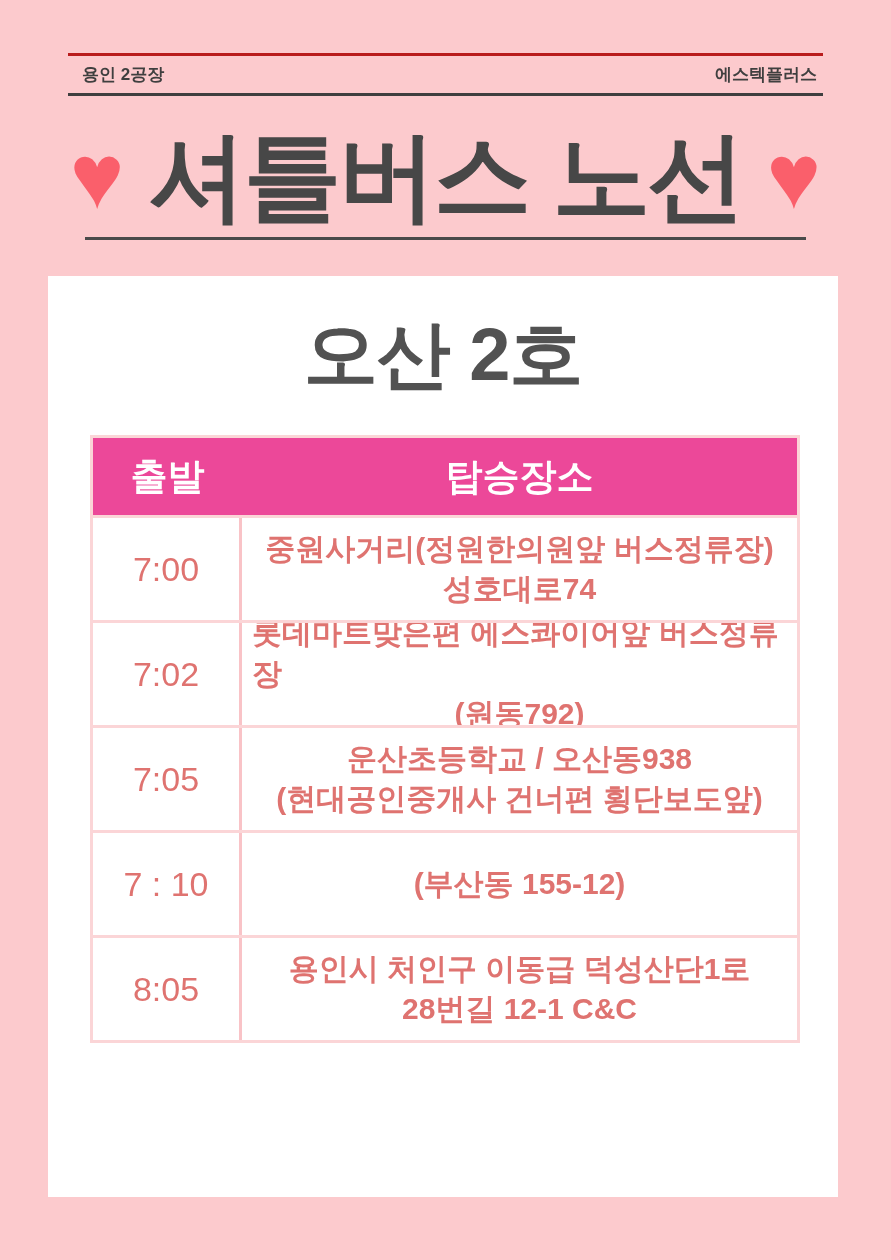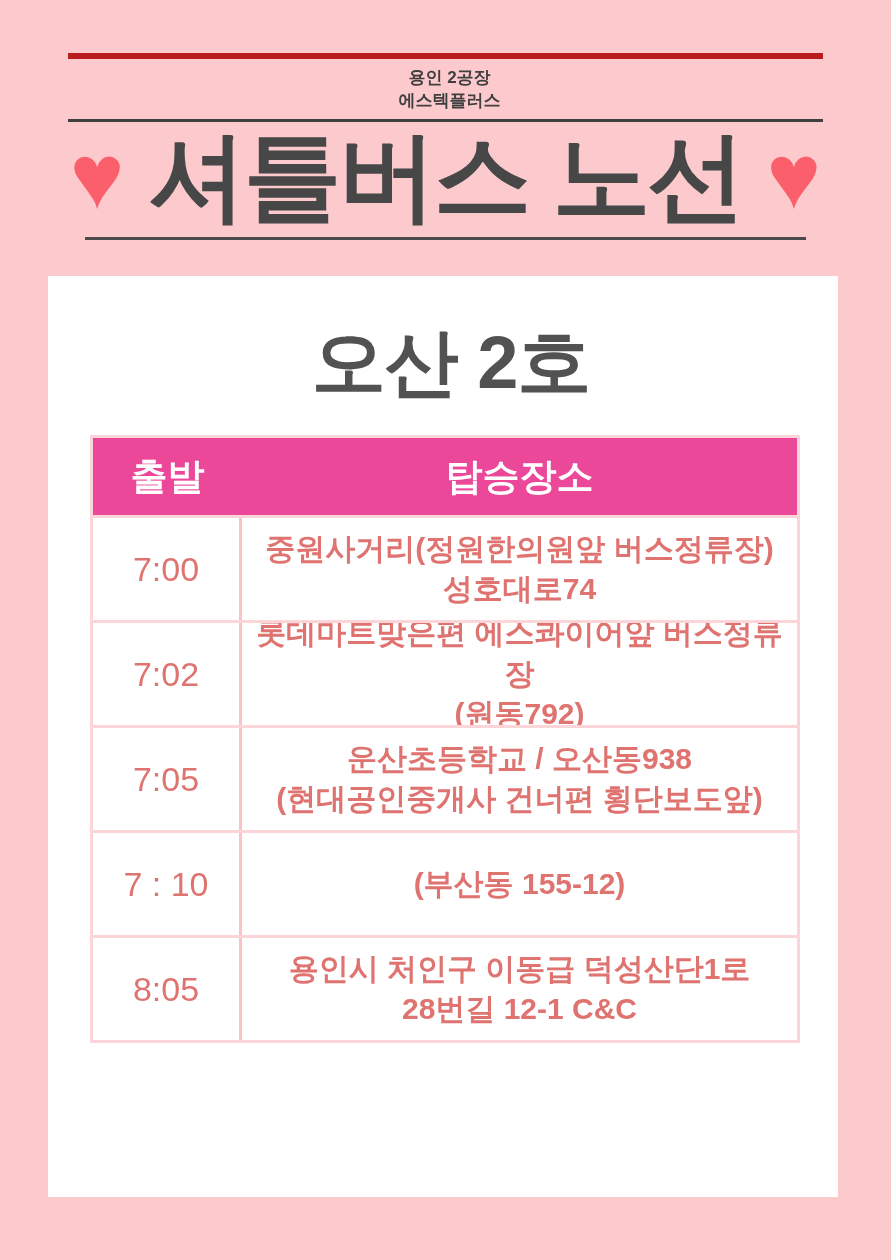--- a/index.html
+++ b/index.html
@@ -8,30 +8,29 @@
     width: 891px;
     height: 1260px;
     background: #FCCACD;
     overflow: hidden;
     font-family: "Liberation Sans", sans-serif;
   }
   
   .top-bar {
     position: absolute;
     left: 68px; right: 68px; top: 53px;
-    border-top: 6px solid #b91c1c;
+    border-top: 3px solid #b91c1c;
     border-bottom: 3px solid #3F3F3F;
     display: flex;
     justify-content: space-between;
     align-items: center;
     padding: 7px 6px 7px 14px;
     font-size: 17px;
     font-weight: bold;
     color: #3F3F3F;
-    flex-direction: column;
   }
   
   .title-row {
     position: absolute;
     top: 104px; left: 0; right: 0;
     display: flex;
     align-items: center;
     justify-content: center;
     gap: 8px;
   }
@@ -56,21 +55,21 @@
     border-top: 3px solid #4A4A4A;
   }
   
   .card {
     position: absolute;
     left: 48px; top: 276px;
     width: 790px; height: 921px;
     background: #FFFFFF;
   }
   .route-title {
-    margin: 8px;
+    margin: 0;
     position: absolute;
     top: 30px; left: 0; width: 100%;
     text-align: center;
     font-size: 74px;
     font-weight: 900;
     letter-spacing: -1px;
     color: #525252;
   }
   
   .table {
@@ -108,21 +107,20 @@
     font-size: 34px;
     font-weight: normal;
     color: #DF7370;
     border-right: 3px solid #F9C3C7;
   }
   .tr .col-place {
     display: flex;
     flex-direction: column;
     align-items: center;
     justify-content: center;
-    text-align: center;
     font-size: 30px;
     font-weight: bold;
     color: #DF7370;
     line-height: 1.35;
     padding: 4px 10px;
     overflow: hidden;
   }
 </style>
 </head>
 <body>

